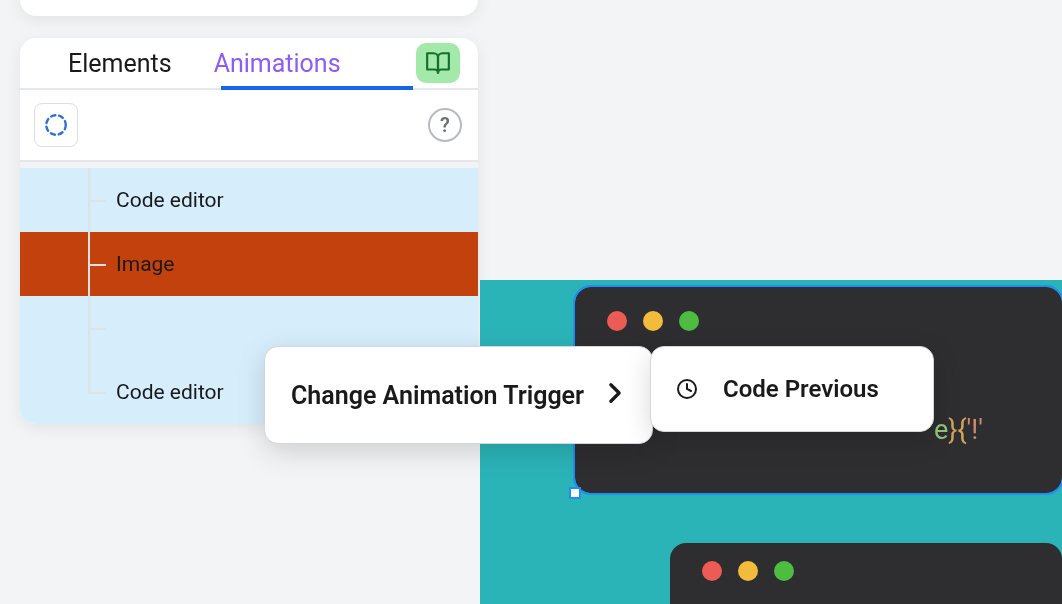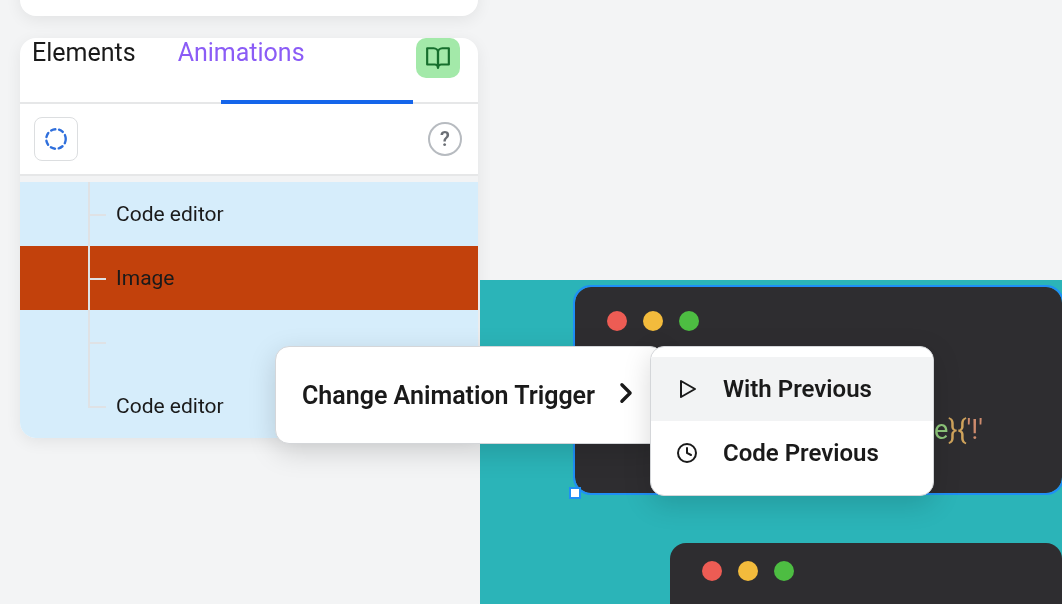--- a/index.html
+++ b/index.html
@@ -22,22 +22,23 @@
     top: 38px;
     width: 458px;
     background: #fff;
     border-radius: 16px;
     box-shadow: 0 4px 16px rgba(0,0,0,0.07);
     overflow: hidden;
   }
 
   .tabs {
     display: flex;
-    height: 66px;
-    padding: 0 18px 0 12px;
+    align-items: center;
+    height: 52px;
+    padding: 0 18px 0 48px;
     border-bottom: 2px solid #e6e7e8;
     position: relative;
   }
   .tab {
     font-size: 25px;
     font-weight: 400;
     color: #1a1a1a;
     margin-right: 42px;
     cursor: pointer;
   }
@@ -125,21 +126,21 @@
     left: 68px;
     top: 50%;
     width: 18px;
     height: 2px;
     background: #dfe2e5;
   }
 
   
   .ctx-menu {
     position: absolute;
-    left: 275px;
+    left: 264px;
     top: 346px;
     background: #fff;
     border: 1.5px solid #d4d6d9;
     border-radius: 14px;
     box-shadow: 0 8px 28px rgba(0,0,0,0.15);
     padding: 8px;
     z-index: 30;
   }
   .ctx-item {
     height: 80px;
@@ -306,28 +307,20 @@
     <span>Change Animation Trigger</span>
     <span class="chev">
       <svg width="14" height="22" viewBox="0 0 10 16" fill="none" stroke="#1a1a1a" stroke-width="2.4" stroke-linecap="round" stroke-linejoin="round">
           <polyline points="2,2 8,8 2,14"></polyline>
         </svg>
     </span>
   </div>
 </div>
 
 <div class="sub-menu">
-  <div class="sub-item hover">
-    <span class="ico">
-      <svg width="24" height="24" viewBox="0 0 24 24" fill="none" stroke="#1a1a1a" stroke-width="2" stroke-linejoin="round">
-          <polygon points="6,4 20,12 6,20"></polygon>
-        </svg>
-    </span>
-    <span>With Previous</span>
-  </div>
   <div class="sub-item">
     <span class="ico">
       <svg width="24" height="24" viewBox="0 0 24 24" fill="none" stroke="#1a1a1a" stroke-width="2" stroke-linecap="round">
           <circle cx="12" cy="12" r="9"></circle>
           <polyline points="12,7 12,12 16,14"></polyline>
         </svg>
     </span>
     <span>Code Previous</span>
   </div>
 </div>

